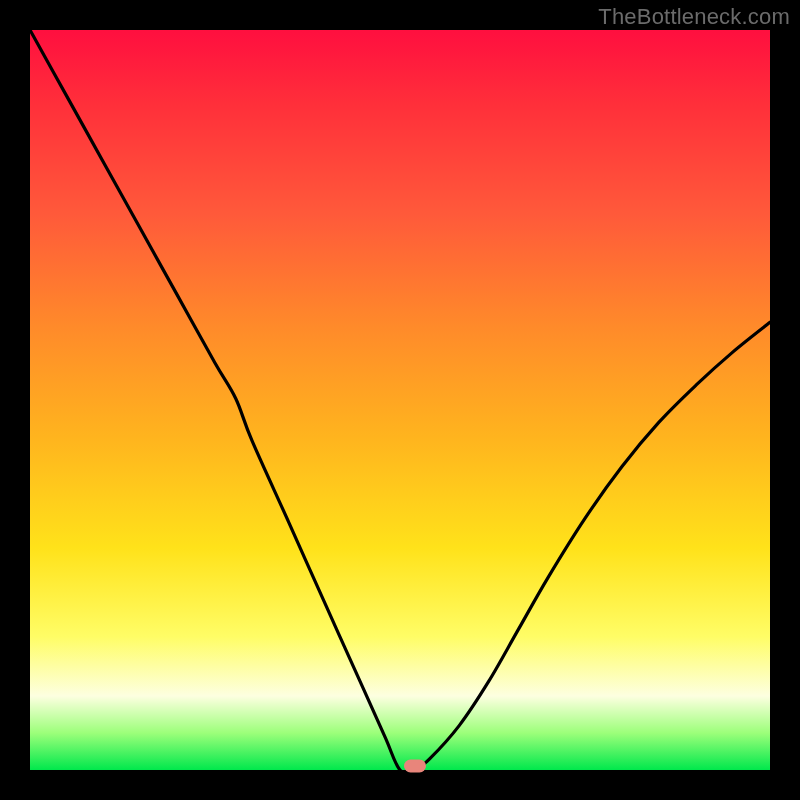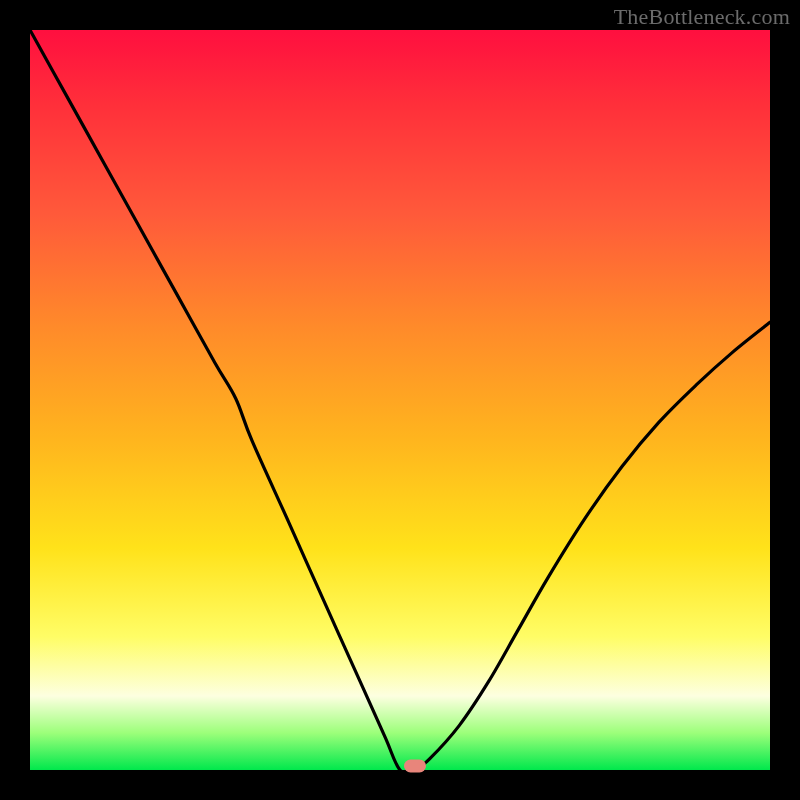--- a/index.html
+++ b/index.html
@@ -13,21 +13,21 @@
   .frame {
     position: relative;
     width: 800px;
     height: 800px;
     background: #000;
   }
   .watermark {
     position: absolute;
     top: 4px;
     right: 10px;
-    font-family: Liberation Serif, serif;
+    font-family: Liberation Sans, sans-serif;
     font-size: 22px;
     font-weight: 500;
     color: #6b6b6b;
     letter-spacing: 0.2px;
     z-index: 5;
     pointer-events: none;
   }
   .plot {
     position: absolute;
     left: 30px;

